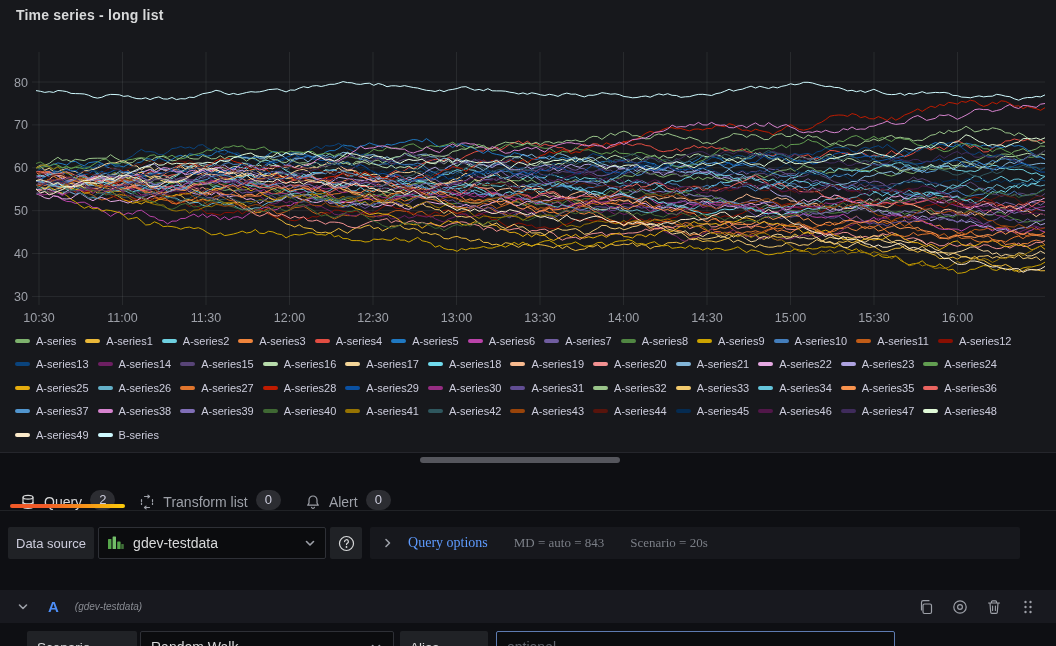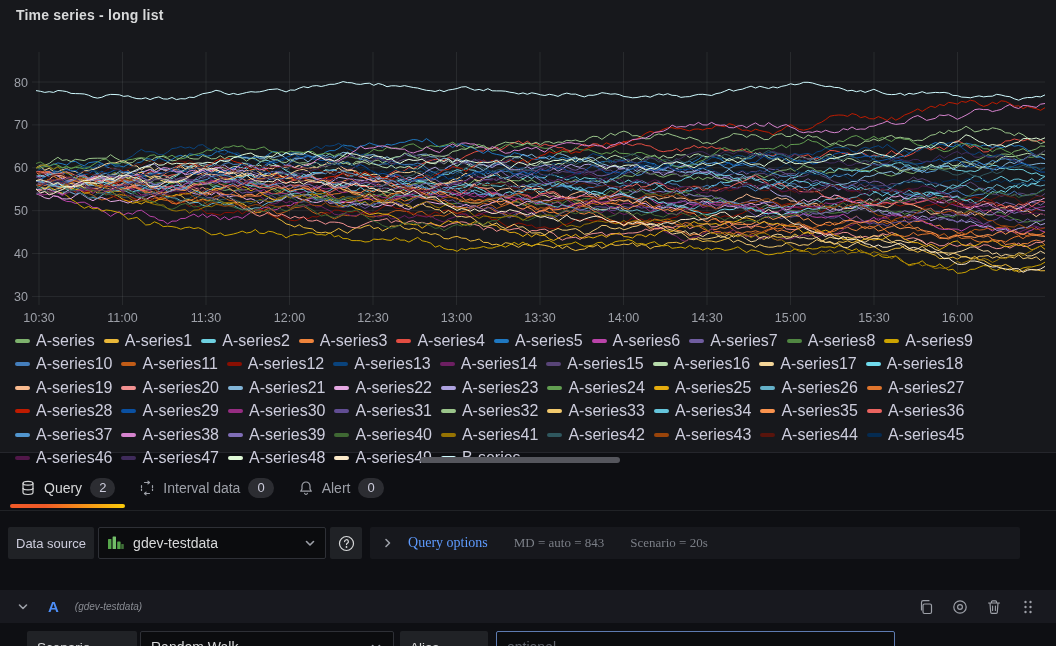--- a/index.html
+++ b/index.html
@@ -7,27 +7,27 @@
   body { font-family:"Liberation Sans", sans-serif; color:#ccccdc; }
   #app { position:relative; width:1056px; height:646px; background:#0e0f13; overflow:hidden; }
 
   
   .panel { position:absolute; top:0; left:0; width:1056px; height:453px; background:#17181c; border-bottom:1px solid #25262c; }
   .panel-title { position:absolute; top:7px; left:16px; font-size:14px; font-weight:700; color:#d8d9da; letter-spacing:.2px; }
   #chart-svg { position:absolute; top:0; left:0; }
   .legend { position:absolute; top:329px; left:15px; right:6px; display:flex; flex-wrap:wrap; align-items:center; }
   .legend-item { display:flex; align-items:center; height:23.5px; margin-right:9px; cursor:pointer; }
   .legend-swatch { width:15px; height:4px; border-radius:2px; margin-right:6px; flex:none; }
-  .legend-label { font-size:16px; color:#ccccdc; white-space:nowrap; }
+  .legend-label { font-size:11px; color:#ccccdc; white-space:nowrap; }
 
   .scroll-thumb { position:absolute; top:457px; left:420px; width:200px; height:6px; border-radius:3px; background:#55565d; }
 
   
   .tabbar { position:absolute; top:466px; left:0; width:1056px; height:45px; border-bottom:1px solid #202226; display:flex; align-items:stretch; padding-left:8px; }
-  .tab { position:relative; display:flex; align-items:center; gap:8px; padding:0 12px; cursor:pointer; }
+  .tab { position:relative; display:flex; align-items:flex-end; gap:8px; padding:0 12px; cursor:pointer; }
   .tab .tab-label { font-size:14px; color:#9da0a8; }
   .tab.active .tab-label { color:#d8d9da; font-weight:500; }
   .tab .ticon { width:16px; height:16px; display:block; }
   .tab-underline { position:absolute; left:2px; right:2px; bottom:2px; height:4px; border-radius:2px; display:none; }
   .tab.active .tab-underline { display:block; }
   .badge { background:rgba(204,204,220,.16); color:#ccccdc; font-size:13px; border-radius:999px; padding:1px 9px; line-height:18px; }
 
   
   .ds-row { position:absolute; top:527px; left:0; width:1056px; height:32px; display:flex; align-items:center; padding:0 24px 0 8px; }
   .inline-label { background:#202226; border-radius:2px; height:32px; display:flex; align-items:center; padding:0 8px; font-size:13px; font-weight:500; color:#ccccdc; flex:none; }
@@ -374,21 +374,21 @@
       <span class="tab-label">Query</span>
       <span class="badge">2</span>
       <span class="tab-underline" id="tab-underline" style="background: linear-gradient(90deg, rgb(240, 90, 40) 30%, rgb(251, 202, 10) 99%);"></span>
     </div>
     <div class="tab">
       <svg class="ticon" viewBox="0 0 16 16">
         <path d="M5.5 2.5h5M10.5 2.5l-1.6-1.4M10.5 2.5l-1.6 1.4" stroke="#9da0a8" stroke-width="1.2" fill="none" stroke-linecap="round"></path>
         <path d="M10.5 13.5h-5M5.5 13.5l1.6-1.4M5.5 13.5l1.6 1.4" stroke="#9da0a8" stroke-width="1.2" fill="none" stroke-linecap="round"></path>
         <path d="M2.5 5.5v5M13.5 5.5v5" stroke="#9da0a8" stroke-width="1.2" fill="none" stroke-dasharray="2 1.6" stroke-linecap="round"></path>
       </svg>
-      <span class="tab-label">Interval data</span>
+      <span class="tab-label">Transform list</span>
       <span class="badge">0</span>
     </div>
     <div class="tab">
       <svg class="ticon" viewBox="0 0 16 16">
         <path d="M8 2a4 4 0 0 0-4 4v3l-1.3 2.2h10.6L12 9V6a4 4 0 0 0-4-4z" fill="none" stroke="#9da0a8" stroke-width="1.2" stroke-linejoin="round"></path>
         <path d="M6.6 13.4a1.5 1.5 0 0 0 2.8 0" fill="none" stroke="#9da0a8" stroke-width="1.2" stroke-linecap="round"></path>
       </svg>
       <span class="tab-label">Alert</span>
       <span class="badge">0</span>
     </div>

